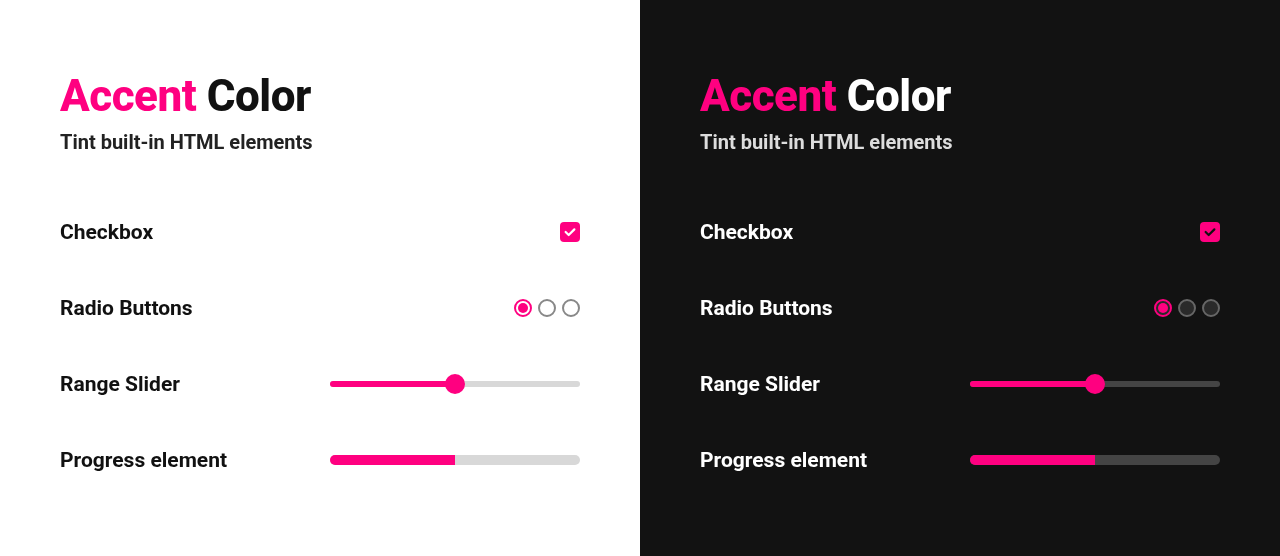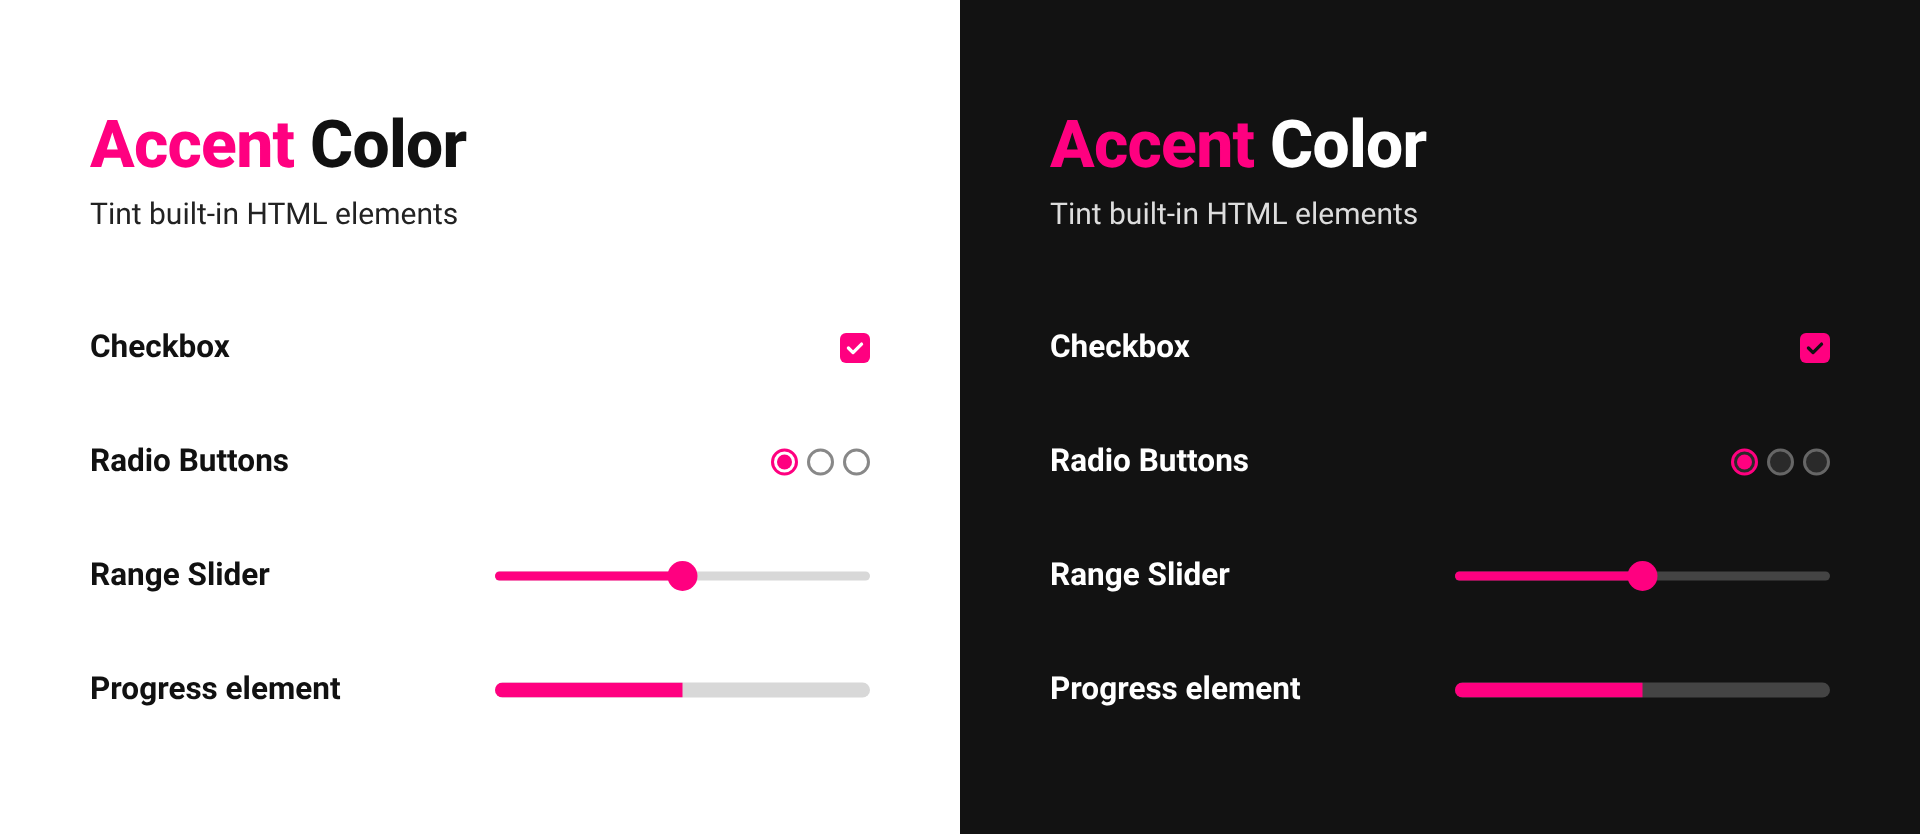--- a/index.html
+++ b/index.html
@@ -29,21 +29,21 @@
       font-size: 44px;
       font-weight: 800;
       letter-spacing: -0.5px;
     }
     .heading-accent {
       color: #ff0080;
       text-align: center;
     }
     .subheading {
       font-size: 20px;
-      font-weight: 400;
+      font-weight: 700;
       margin-top: 8px;
     }
     .panel-light .subheading {
       color: #222;
     }
     .panel-dark .subheading {
       color: #ddd;
     }
     .rows {
       margin-top: 40px;

